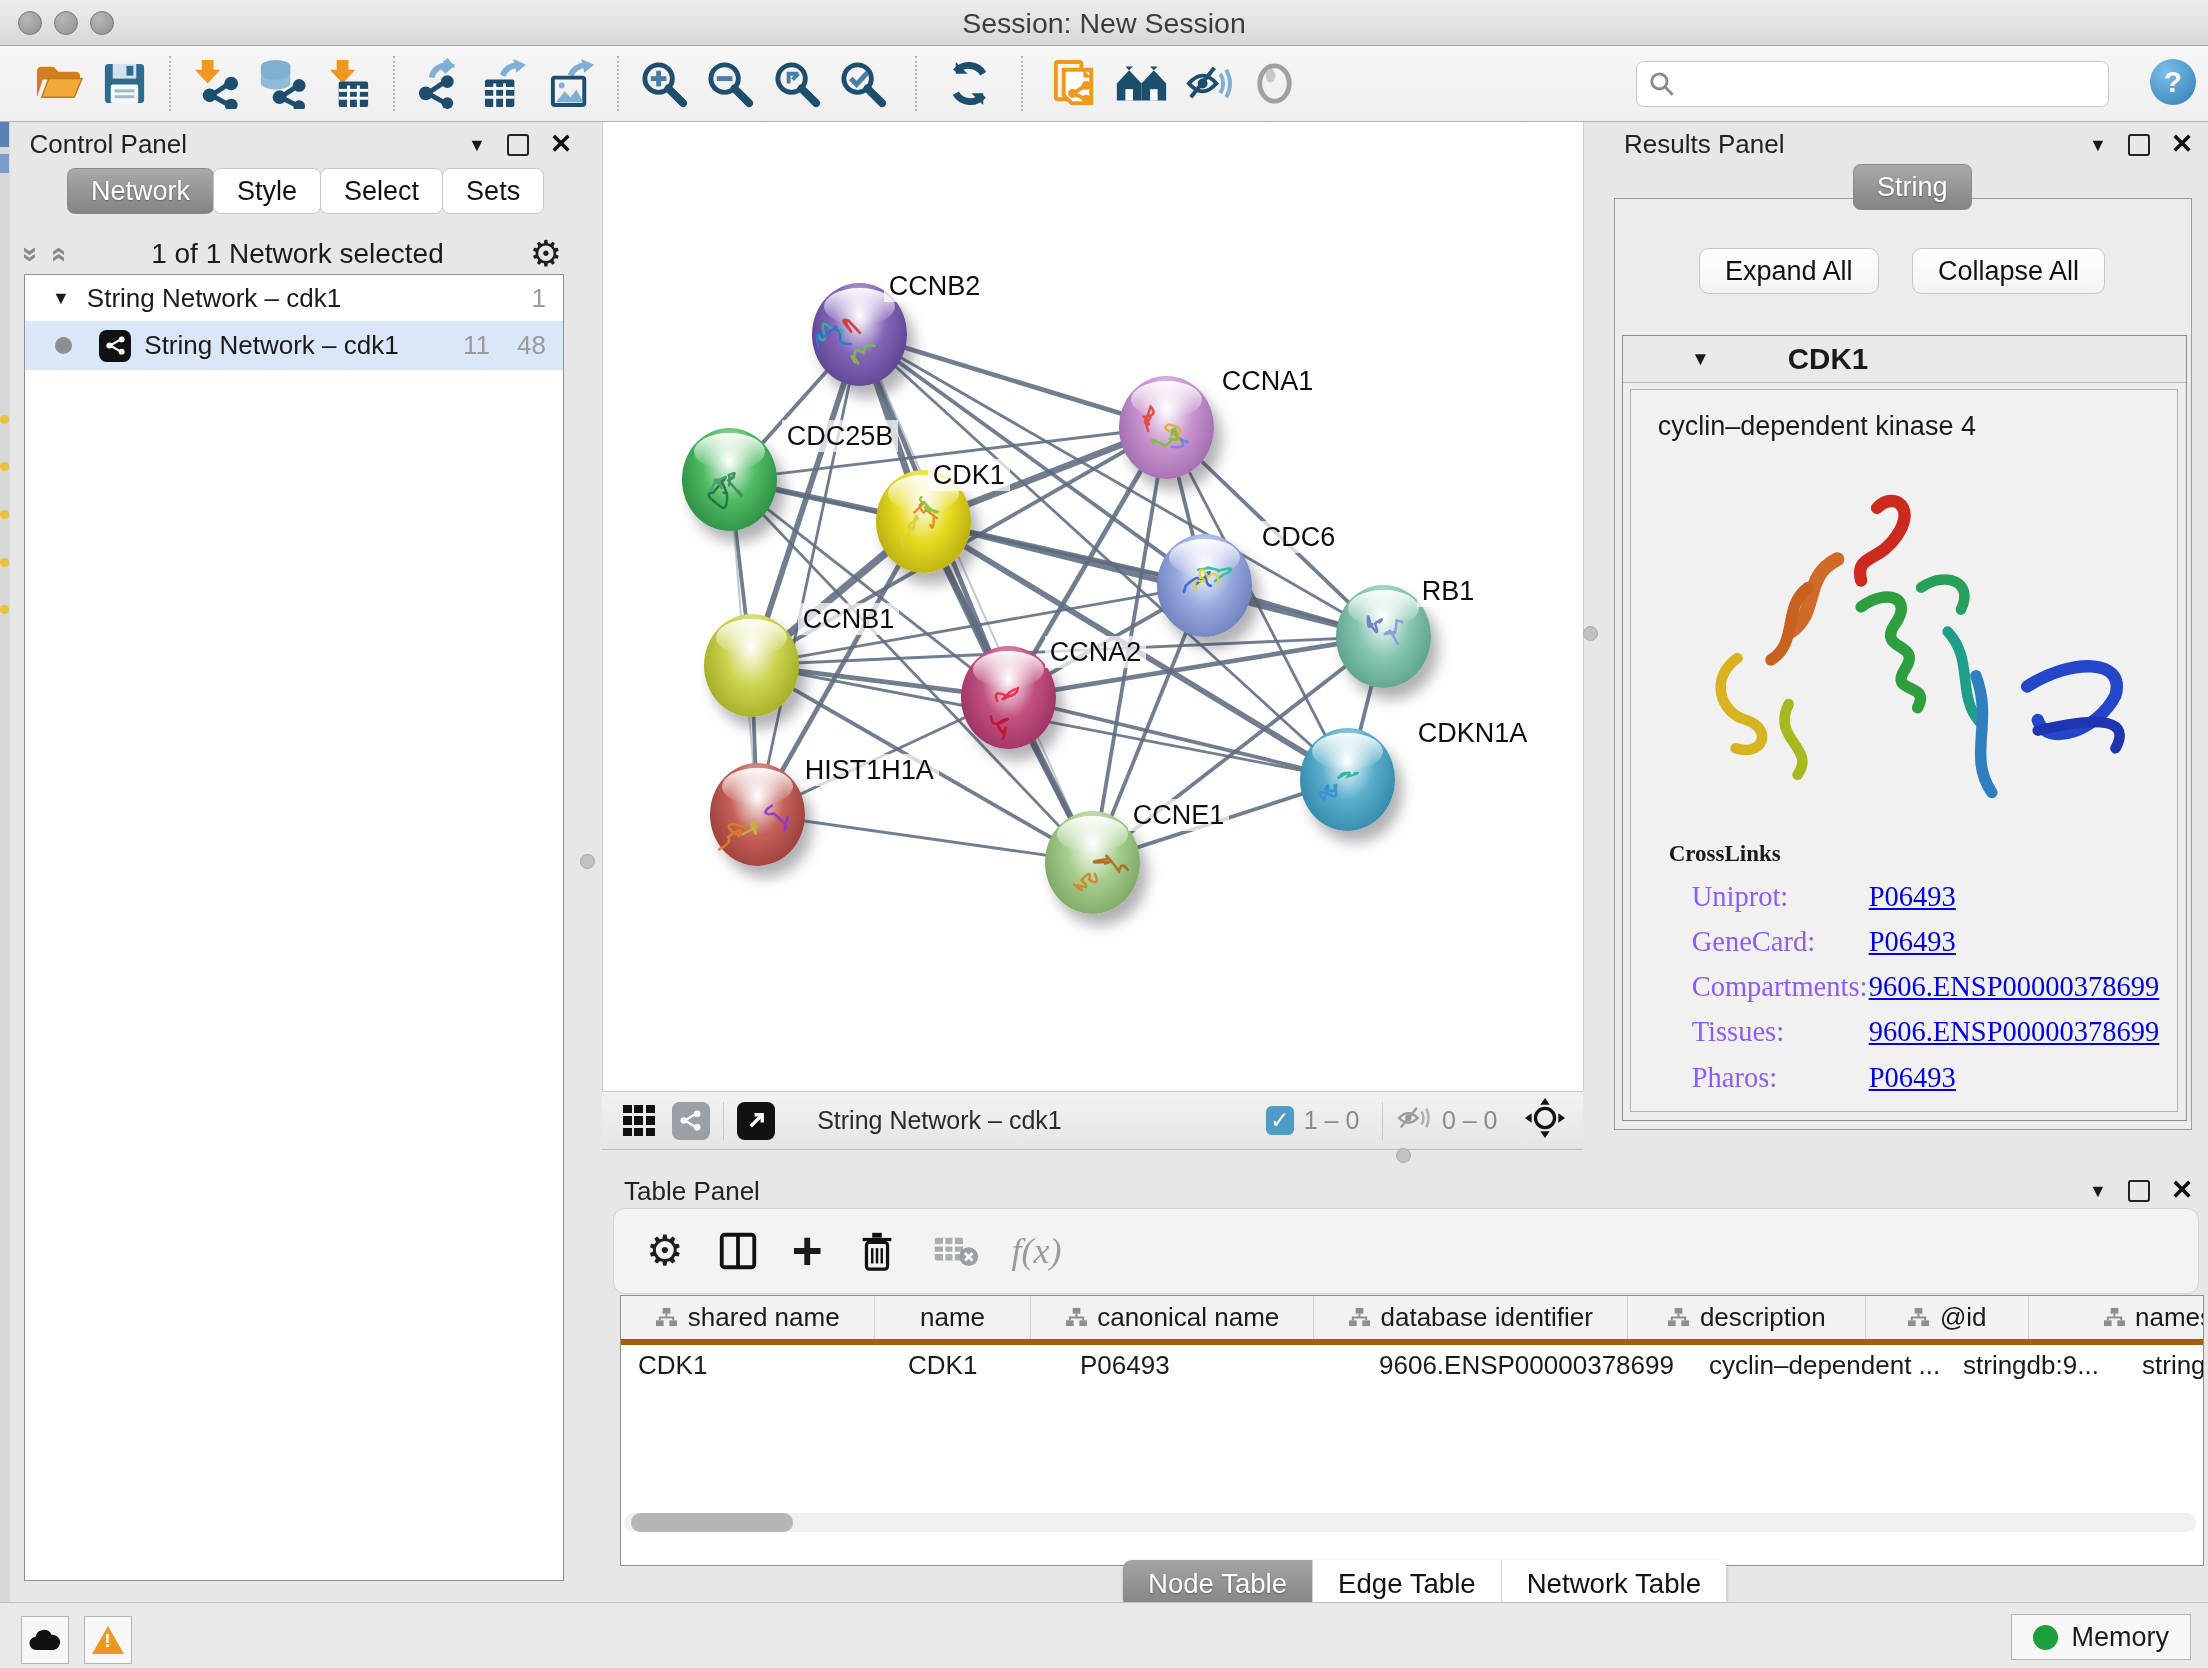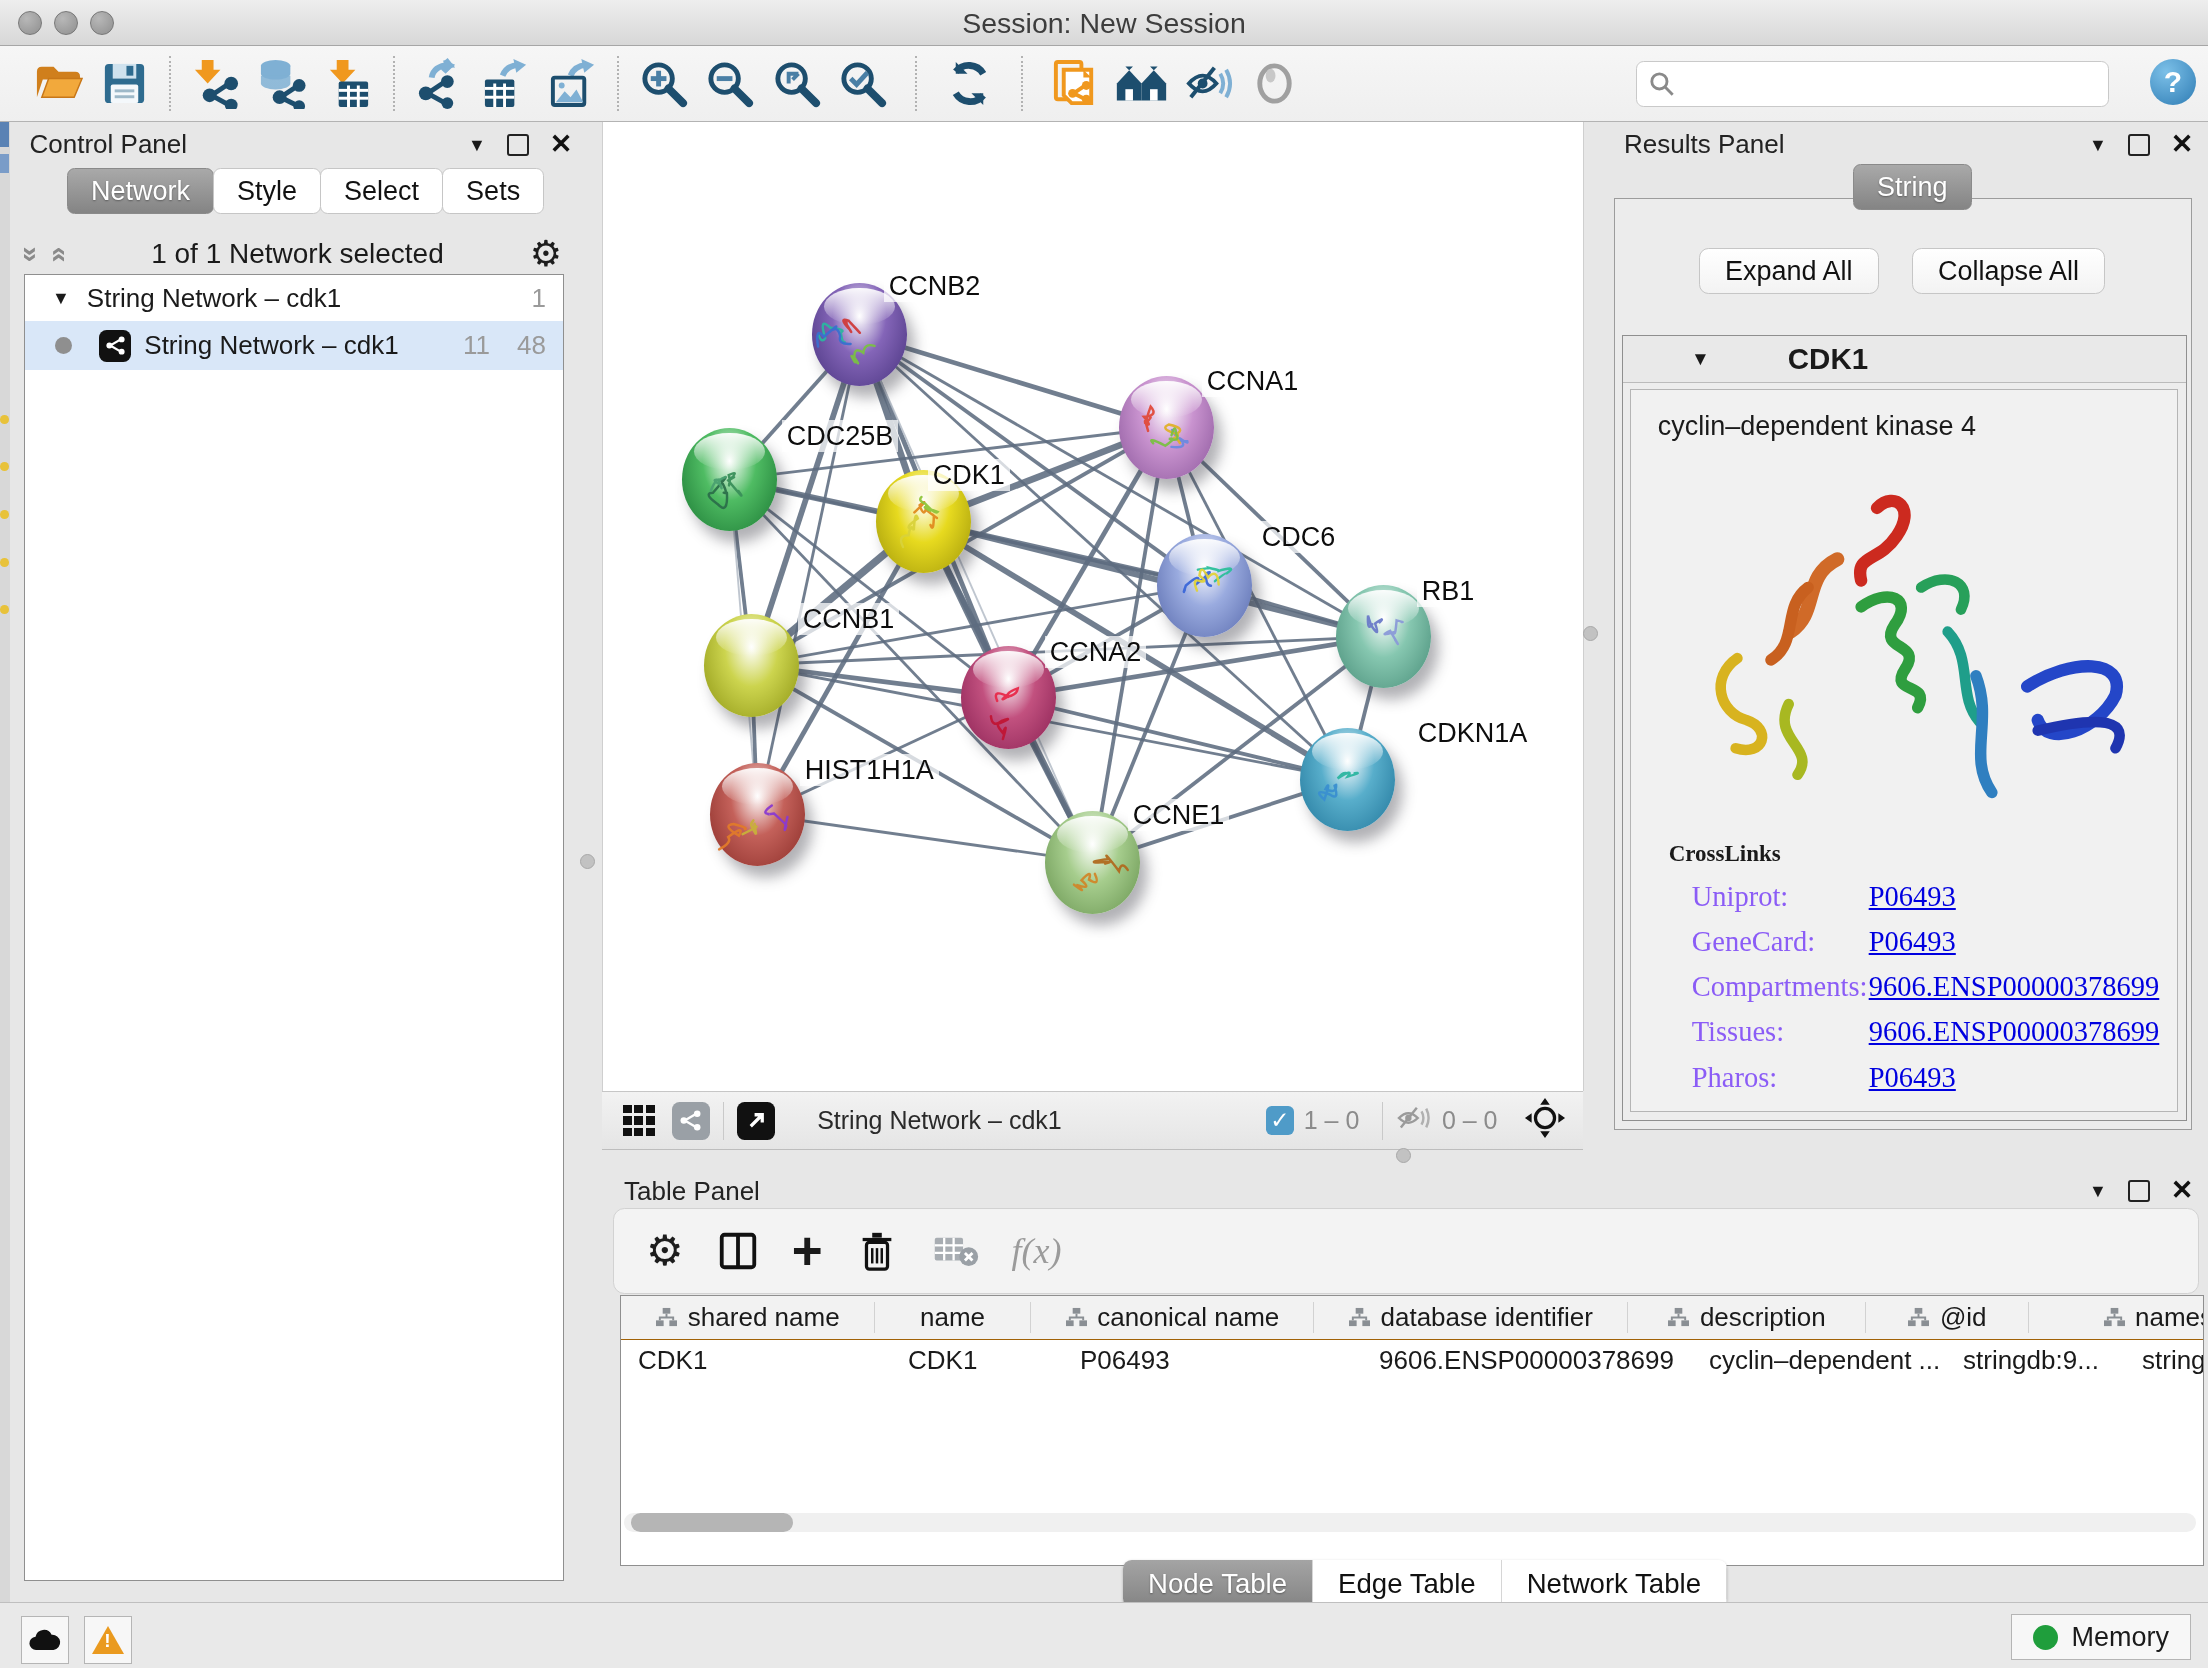--- a/index.html
+++ b/index.html
@@ -93,21 +93,21 @@
   .xlink-row{display:flex;font-size:28.5px;margin:13.3px 0 0 61px;}
   .xlink-label{width:177px;color:#8b5cf6;}
   .xlink-val a{color:#0000e0;text-decoration:underline;}
   
   .tp-toolbar{position:absolute;left:613px;top:1208px;width:1584px;height:84px;background:#f3f3f3;
     border:1px solid #d2d2d2;border-radius:11.4px;display:flex;align-items:center;}
   .tpicon{margin-left:32px;display:flex;align-items:center;justify-content:center;}
   .fx{font-family:"Liberation Serif",serif;font-style:italic;font-size:36px;color:#9b9b9b;}
   .tbl{position:absolute;left:620px;top:1295px;width:1582px;height:269px;background:#fff;
     border:1.9px solid #8f8f8f;overflow:hidden;}
-  .tbl-head{display:flex;height:43px;background:#f2f2f2;border-bottom:1px solid #a16207;align-items:center;}
+  .tbl-head{display:flex;height:43px;background:#f2f2f2;border-bottom:6px solid #a16207;}
   .th{display:flex;align-items:center;justify-content:center;gap:9.5px;font-size:26px;
     border-right:1px solid #d2d2d2;flex:none;overflow:hidden;white-space:nowrap;}
   .tbl-row{display:flex;height:40px;}
   .td{font-size:26px;display:flex;align-items:center;padding-left:17px;flex:none;
     overflow:hidden;white-space:nowrap;}
   .hscroll{position:absolute;left:2.9px;top:217px;width:1572px;height:19px;background:#f0f0f0;
     border-radius:9.5px;}
   .hscroll .thumb{position:absolute;left:7.6px;top:0;width:162px;height:19px;background:#b5b5b5;
     border-radius:9.5px;}
   .tp-tabs{position:absolute;left:1123px;top:1560px;display:flex;border-radius:8.6px;
@@ -437,21 +437,21 @@
       <div class="nlabel" style="left: 281px; top: 148px;">CCNB2</div>
       <div class="node" style="left: 516px; top: 254px; background: radial-gradient(at 50% 32%, rgb(255, 255, 255) 0%, rgb(201, 147, 207) 40%, rgb(142, 90, 158) 96%);">
         <div class="shine"></div>
         <svg width="95" height="103" viewBox="0 0 100 108">
           <path d="M58.8 61.6 q-6.6 -10.9 1.7 1.6 q-1.2 6.0 11.4 5.3 q1.8 3.7 -8.9 -3.7 q12.1 12.0 -7.8 9.6" stroke="#6a8ae0" stroke-width="2.6" fill="none" opacity="0.95" stroke-linecap="round"></path>
           <path d="M59.7 61.2 q12.2 -6.1 -7.4 -10.3 q-9.3 4.2 5.6 9.0 q8.6 1.2 -0.4 6.0 q2.3 -3.2 6.5 4.3" stroke="#e0b02a" stroke-width="2.6" fill="none" opacity="0.95" stroke-linecap="round"></path>
           <path d="M33.3 43.6 q-8.9 13.0 0.0 -11.5 q8.6 9.5 -7.2 10.6 q9.8 11.8 1.4 6.5 q-1.0 -6.7 3.1 8.4" stroke="#e04a3a" stroke-width="2.6" fill="none" opacity="0.95" stroke-linecap="round"></path>
           <path d="M36.0 70.6 q-7.5 -7.5 12.7 2.6 q13.3 -9.2 3.9 -7.2 q12.4 3.3 7.6 -5.2 q-1.1 -12.4 -4.9 1.4" stroke="#7ac043" stroke-width="2.6" fill="none" opacity="0.95" stroke-linecap="round"></path>
         </svg>
       </div>
-      <div class="nlabel" style="left: 599px; top: 243px;">CCNA1</div>
+      <div class="nlabel" style="left: 614px; top: 243px;">CCNA1</div>
       <div class="node" style="left: 79px; top: 306px; background: radial-gradient(at 50% 32%, rgb(255, 255, 255) 0%, rgb(79, 188, 99) 40%, rgb(29, 122, 53) 96%);">
         <div class="shine"></div>
         <svg width="95" height="103" viewBox="0 0 100 108">
           <path d="M59.4 66.2 q9.8 13.4 -10.7 -11.2 q11.1 -6.0 2.1 -1.5 q10.3 -9.6 -1.6 -4.2 q2.1 5.7 0.3 10.9" stroke="#3a8f5a" stroke-width="2.6" fill="none" opacity="0.95" stroke-linecap="round"></path>
           <path d="M43.9 67.9 q5.3 2.2 -2.4 -12.2 q11.9 -11.7 -8.9 12.2 q-11.0 0.4 4.7 11.8 q11.3 12.3 10.0 -11.7" stroke="#2b6f4a" stroke-width="2.6" fill="none" opacity="0.95" stroke-linecap="round"></path>
           <path d="M46.0 51.4 q-8.2 3.1 -6.9 4.8 q4.1 11.8 1.7 3.6 q-13.1 -7.2 0.2 -5.0 q-4.9 -3.8 -10.7 11.1" stroke="#4aa070" stroke-width="2.6" fill="none" opacity="0.95" stroke-linecap="round"></path>
         </svg>
       </div>
       <div class="nlabel" style="left: 179px; top: 298px;">CDC25B</div>
       <div class="node" style="left: 273px; top: 348px; background: radial-gradient(at 50% 32%, rgb(255, 255, 255) 0%, rgb(231, 218, 31) 40%, rgb(163, 154, 10) 96%);">

